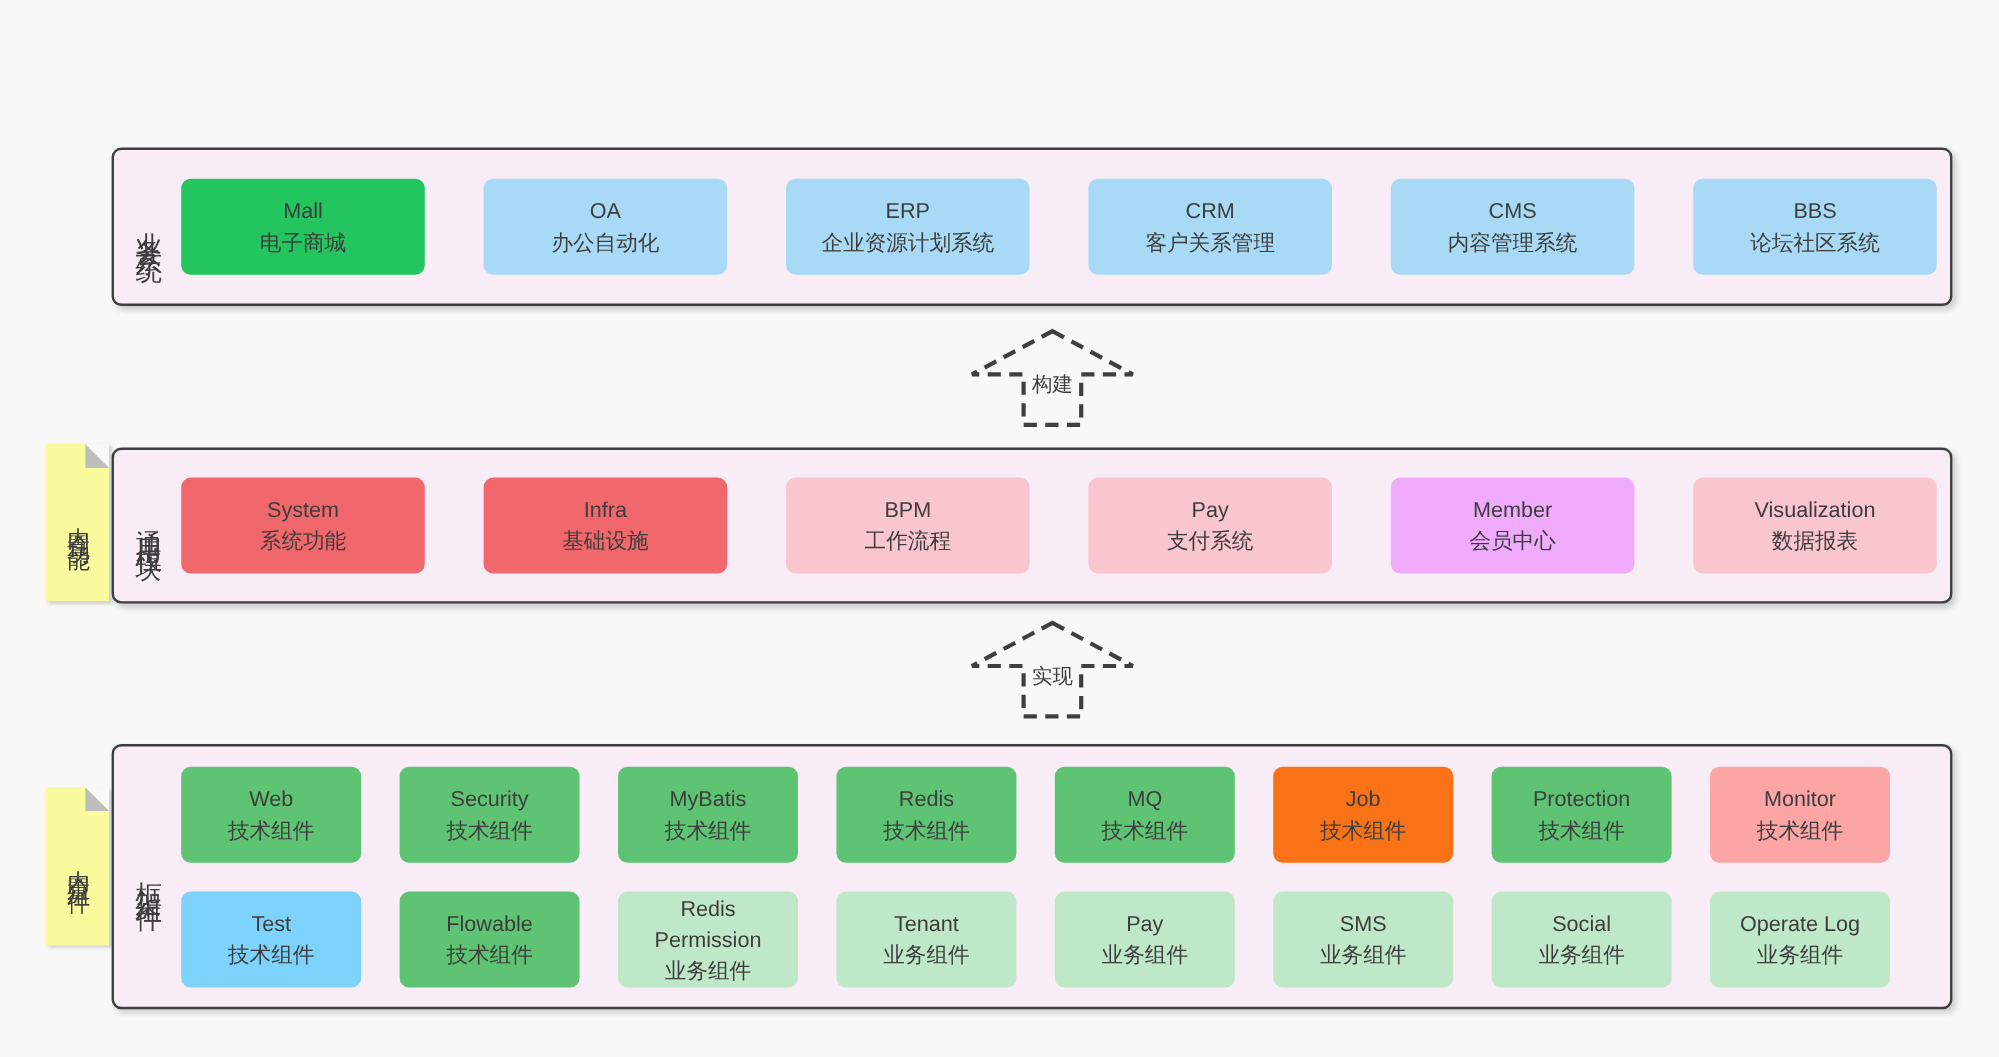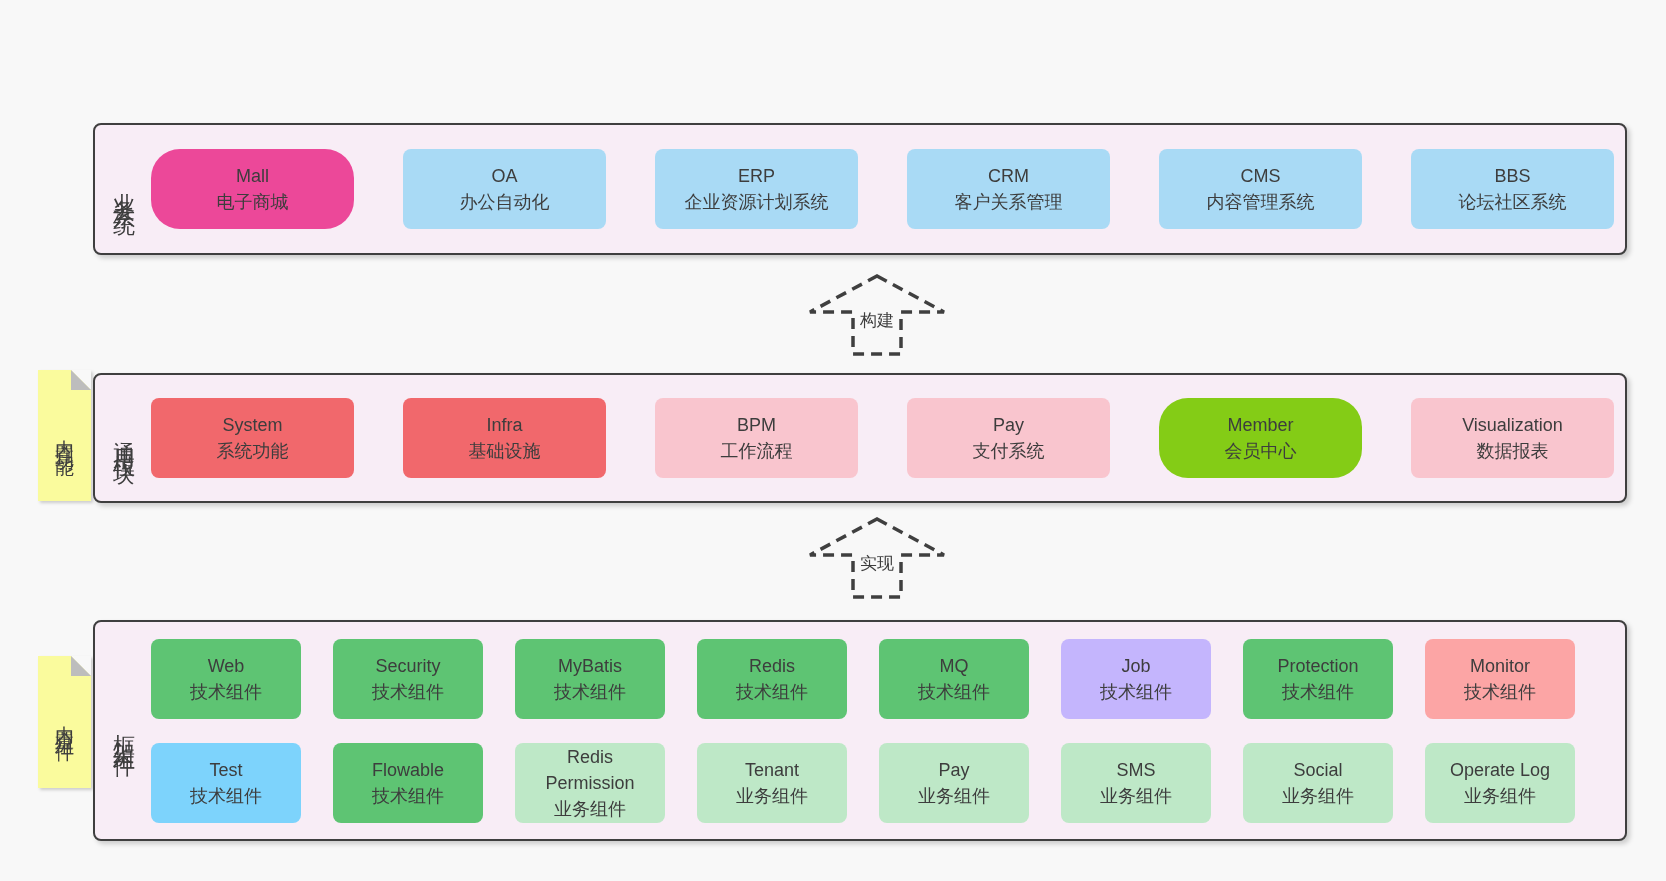--- a/index.html
+++ b/index.html
@@ -65,21 +65,21 @@
   .fold{position:absolute;top:0;right:0;}
 </style>
 </head>
 <body>
 
 <div class="stage">
 
   <section class="panel panel-business">
     <div class="panel-label">业务系统</div>
     <div class="boxes">
-        <div class="box" style="background: #ec4899; border-radius: 29px;">
+        <div class="box" style="background: #22c55e;">
           <div class="box-name">Mall</div>
           <div class="box-desc">电子商城</div>
         </div>
         <div class="box" style="background: rgb(169, 218, 245);">
           <div class="box-name">OA</div>
           <div class="box-desc">办公自动化</div>
         </div>
         <div class="box" style="background: rgb(169, 218, 245);">
           <div class="box-name">ERP</div>
           <div class="box-desc">企业资源计划系统</div>
@@ -125,21 +125,21 @@
           <div class="box-desc">基础设施</div>
         </div>
         <div class="box" style="background: rgb(249, 197, 206);">
           <div class="box-name">BPM</div>
           <div class="box-desc">工作流程</div>
         </div>
         <div class="box" style="background: rgb(249, 197, 206);">
           <div class="box-name">Pay</div>
           <div class="box-desc">支付系统</div>
         </div>
-        <div class="box" style="background: #84cc16; border-radius: 29px;">
+        <div class="box" style="background: #f0abfc;">
           <div class="box-name">Member</div>
           <div class="box-desc">会员中心</div>
         </div>
         <div class="box" style="background: rgb(249, 197, 206);">
           <div class="box-name">Visualization</div>
           <div class="box-desc">数据报表</div>
         </div>
       </div>
   </section>
 
@@ -174,21 +174,21 @@
             <div class="box-desc">技术组件</div>
           </div>
           <div class="box" style="background: rgb(94, 196, 115);">
             <div class="box-name">Redis</div>
             <div class="box-desc">技术组件</div>
           </div>
           <div class="box" style="background: rgb(94, 196, 115);">
             <div class="box-name">MQ</div>
             <div class="box-desc">技术组件</div>
           </div>
-          <div class="box" style="background: #c4b5fd;">
+          <div class="box" style="background: #f97316;">
             <div class="box-name">Job</div>
             <div class="box-desc">技术组件</div>
           </div>
           <div class="box" style="background: rgb(94, 196, 115);">
             <div class="box-name">Protection</div>
             <div class="box-desc">技术组件</div>
           </div>
           <div class="box" style="background: #fca5a5;">
             <div class="box-name">Monitor</div>
             <div class="box-desc">技术组件</div>

